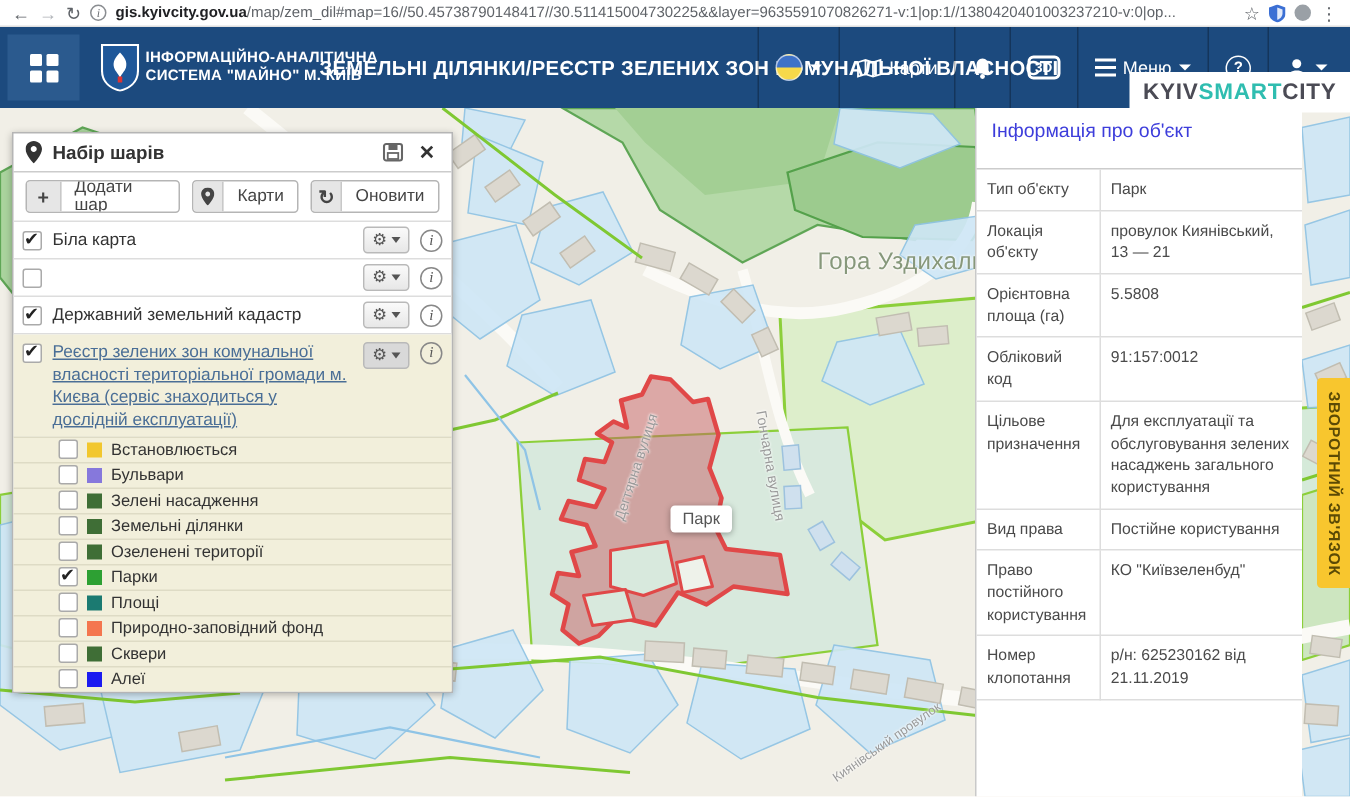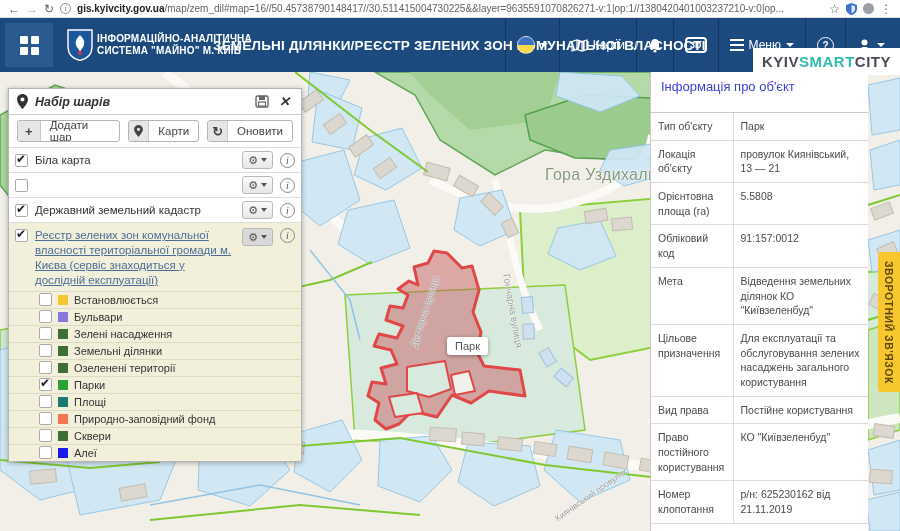--- a/index.html
+++ b/index.html
@@ -41,21 +41,21 @@
   .brand-smart { color:#2fbdb0; }
 
   
   .map-wrap { position:absolute; top:72px; left:0; width:900px; height:459px; z-index:1; }
   .map-label { position:absolute; color:#9a9a9a; font-size:9.5px; white-space:nowrap; z-index:2; text-shadow:0 0 2px #fff, 0 0 2px #fff; }
   .hill-label { color:#87987b; font-weight:normal; font-size:16px; letter-spacing:.3px; }
   .park-tip { position:absolute; left:447px; top:337px; background:#fff; border-radius:3px; box-shadow:0 1px 4px rgba(0,0,0,.35); padding:3px 8px; font-size:11px; color:#555; z-index:3; }
 
   
   .layers-panel { position:absolute; left:8px; top:88px; width:294px; background:#fff; border:1px solid #b5b5b5; box-shadow:0 1px 5px rgba(0,0,0,.3); z-index:10; }
-  .lp-header { height:26px; display:flex; align-items:center; padding:0 8px; border-bottom:1px solid #ccc; gap:7px;font-style:italic; }
+  .lp-header { height:26px; display:flex; align-items:center; padding:0 8px; border-bottom:1px solid #ccc; gap:7px; }
   .lp-title { font-size:12.5px; font-weight:bold; color:#333; flex:1; }
   .lp-export { color:#666; cursor:pointer; display:flex; }
   .lp-close { font-size:13px; font-weight:bold; color:#333; cursor:pointer; padding:0 3px; }
   .lp-btnrow { display:flex; gap:8px; padding:5px 8px; border-bottom:1px solid #ddd; }
   .lp-btn { display:flex; border:1px solid #b5b5b5; border-radius:3px; overflow:hidden; height:22px; cursor:pointer; background:#fff; }
   .lp-btn .ic { width:24px; background:#e6e6e6; border-right:1px solid #c8c8c8; display:flex; align-items:center; justify-content:center; font-size:13px; color:#444; font-weight:bold; }
   .lp-btn .lbl { padding:0 9px; font-size:11.5px; color:#444; display:flex; align-items:center; }
   .layer-row { display:flex; align-items:center; padding:3px 6px; border-bottom:1px solid #ddd; min-height:20px; gap:7px; }
   .layer-row.beige { background:#f2efdb; align-items:flex-start; padding-top:5px; }
   .layer-label { flex:1; font-size:11.5px; color:#333; line-height:1.3; }
@@ -436,24 +436,20 @@
         </tr>
     <tr>
           <td class="lbl">Орієнтовна площа (га)</td>
           <td>5.5808</td>
         </tr>
     <tr>
           <td class="lbl">Обліковий код</td>
           <td>91:157:0012</td>
         </tr>
     <tr>
-          <td class="lbl">Мета</td>
-          <td>Відведення земельних ділянок КО "Київзеленбуд"</td>
-        </tr>
-    <tr>
           <td class="lbl">Цільове призначення</td>
           <td>Для експлуатації та обслуговування зелених насаджень загального користування</td>
         </tr>
     <tr>
           <td class="lbl">Вид права</td>
           <td>Постійне користування</td>
         </tr>
     <tr>
           <td class="lbl">Право постійного користування</td>
           <td>КО "Київзеленбуд"</td>

